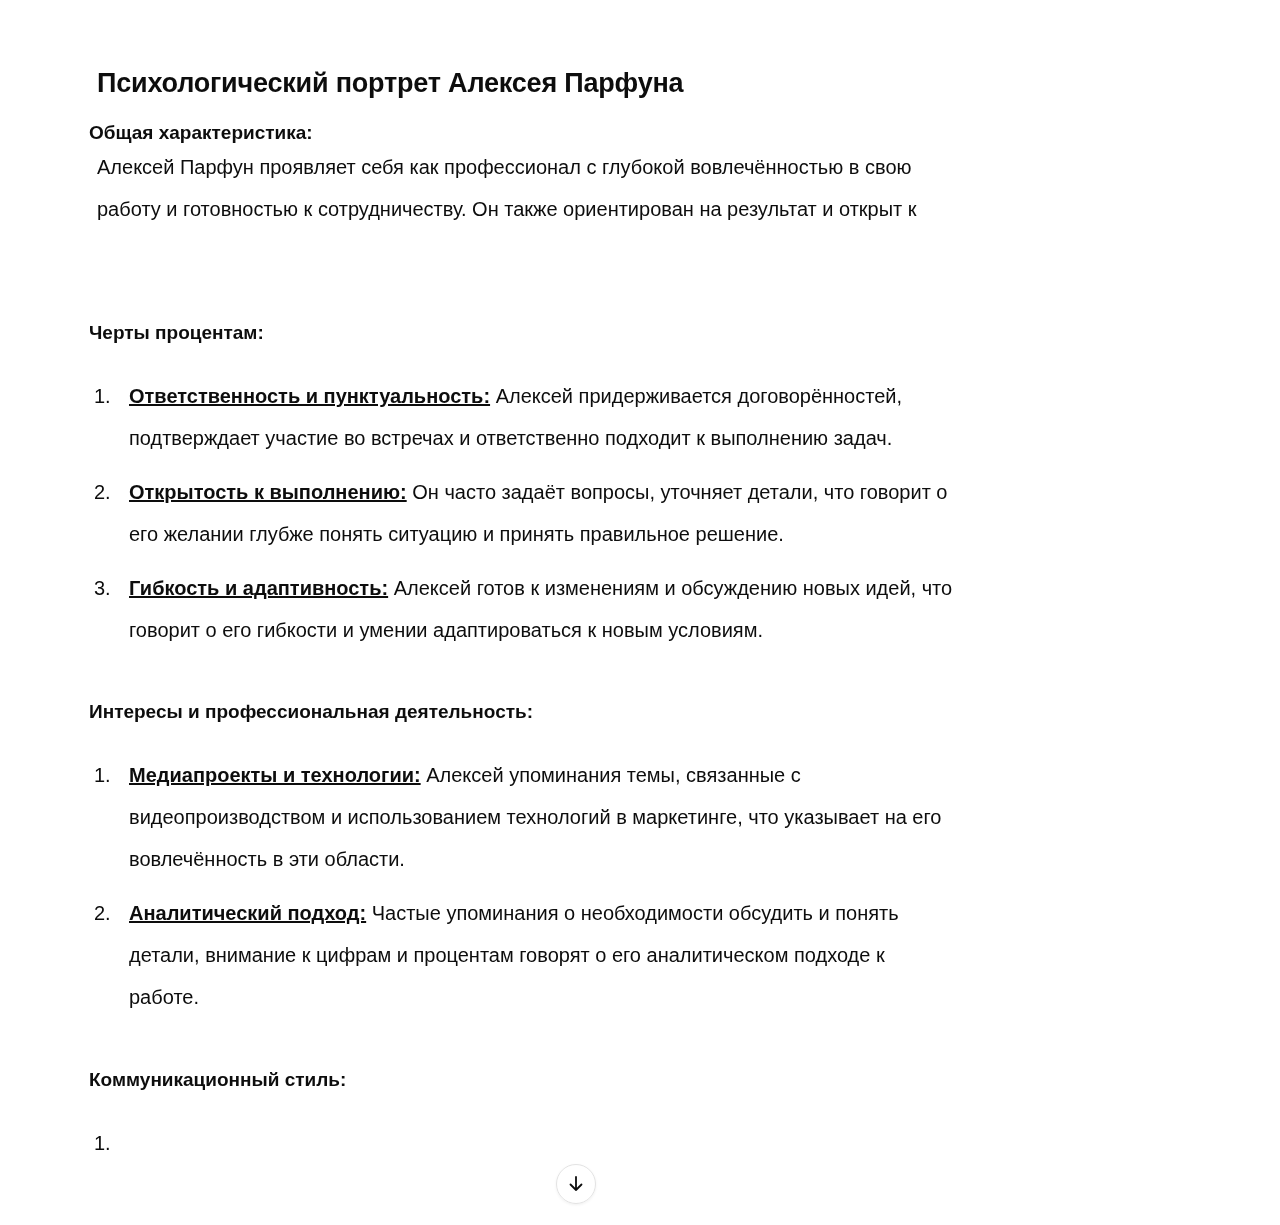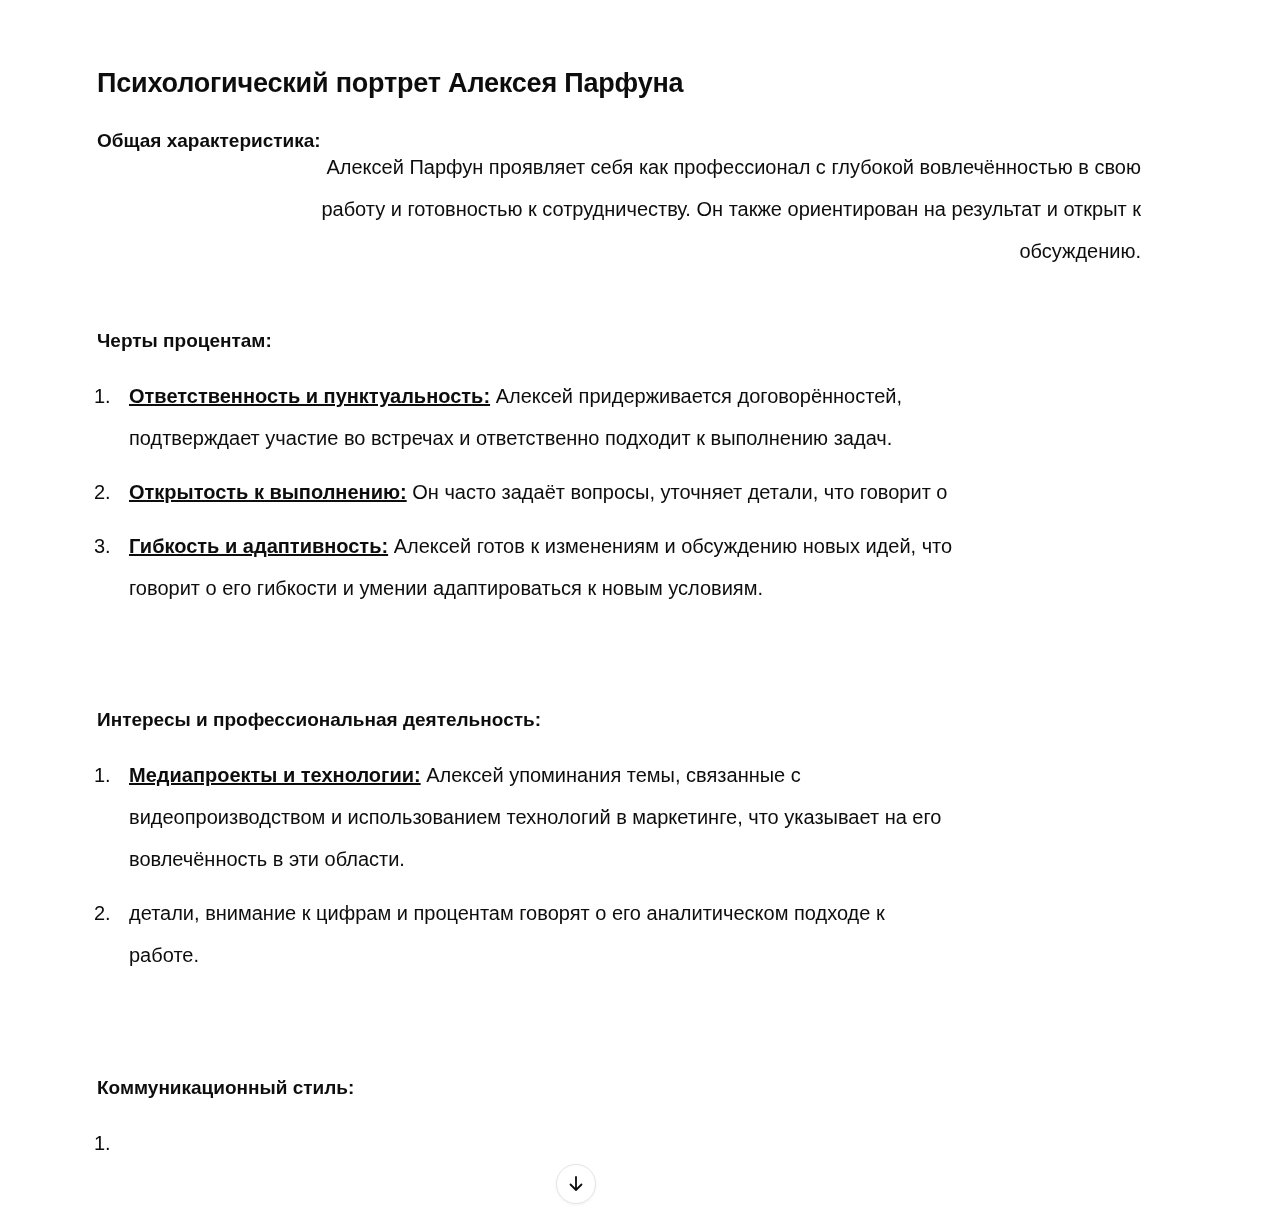--- a/index.html
+++ b/index.html
@@ -8,26 +8,26 @@
     font-family: "Liberation Sans", "DejaVu Sans", sans-serif;
     color: #0d0d0d;
   }
   .doc { position: absolute; left: 81px; top: 0; width: 1100px; }
   h1 {
     margin: 16px; position: absolute; top: 47px; left: 0;
     font-size: 27px; font-weight: 600; line-height: 40px; letter-spacing: -0.2px;
     white-space: nowrap;
   }
   .section-title {
-    position: absolute; left: 0; margin: 16px;
+    position: absolute; left: 0; margin: 8px;
     font-size: 19px; font-weight: 700; line-height: 42px; white-space: nowrap;
   }
   .para {
-    position: absolute; left: 0; width: 1060px; margin: 0;
-    font-size: 20px; line-height: 42px; text-align: right;
+    position: absolute; left: 16px; width: 1060px; margin: 0;
+    font-size: 20px; line-height: 42px;
   }
   ol { list-style: none; margin: 0; padding: 0; position: absolute; left: 0; width: 1100px; }
   ol li {
     position: relative; padding-left: 48px; font-size: 20px; line-height: 42px;
     margin-bottom: 12px;
   }
   ol li .num { position: absolute; left: 13px; top: 0; }
   ol li b { font-weight: 700; text-decoration: underline; }
   .scroll-btn {
     position: absolute; left: 556px; top: 1164px; width: 38px; height: 38px;
@@ -40,51 +40,52 @@
 </head>
 <body>
 
 <div class="doc">
   <h1>Психологический портрет Алексея Парфуна</h1>
 
   <div class="section-title" style="top:104px">Общая характеристика:</div>
   <div class="para" style="top:146px">
     <div>Алексей Парфун проявляет себя как профессионал с глубокой вовлечённостью в свою</div>
     <div>работу и готовностью к сотрудничеству. Он также ориентирован на результат и открыт к</div>
-    <div>обсуждению.</div>
   </div>
 
   <div class="section-title" style="top:304px">Черты процентам:</div>
   <ol style="top:375px">
     <li>
       <span class="num">1.</span>
       <div><b>Ответственность и пунктуальность:</b> <span>Алексей придерживается договорённостей,</span></div>
       <div>подтверждает участие во встречах и ответственно подходит к выполнению задач.</div>
     </li>
     <li>
       <span class="num">2.</span>
       <div><b>Открытость к выполнению:</b> <span>Он часто задаёт вопросы, уточняет детали, что говорит о</span></div>
+      <div>его желании глубже понять ситуацию и принять правильное решение.</div>
     </li>
     <li>
       <span class="num">3.</span>
       <div><b>Гибкость и адаптивность:</b> <span>Алексей готов к изменениям и обсуждению новых идей, что</span></div>
       <div>говорит о его гибкости и умении адаптироваться к новым условиям.</div>
     </li>
   </ol>
 
   <div class="section-title" style="top:683px">Интересы и профессиональная деятельность:</div>
   <ol style="top:754px">
     <li>
       <span class="num">1.</span>
       <div><b>Медиапроекты и технологии:</b> <span>Алексей упоминания темы, связанные с</span></div>
       <div>видеопроизводством и использованием технологий в маркетинге, что указывает на его</div>
       <div>вовлечённость в эти области.</div>
     </li>
     <li>
       <span class="num">2.</span>
+      <div><b>Аналитический подход:</b> <span>Частые упоминания о необходимости обсудить и понять</span></div>
       <div>детали, внимание к цифрам и процентам говорят о его аналитическом подходе к</div>
       <div>работе.</div>
     </li>
   </ol>
 
   <div class="section-title" style="top:1051px">Коммуникационный стиль:</div>
   <ol style="top:1122px">
     <li>
       <span class="num">1.</span>
     </li>

